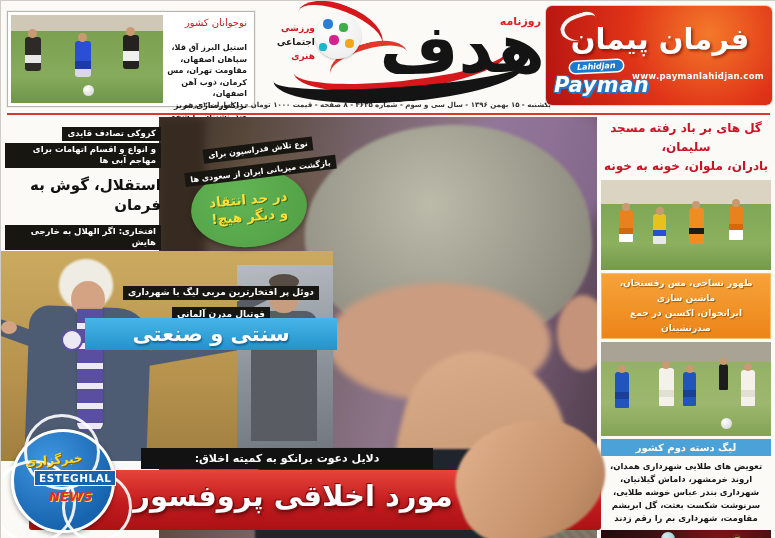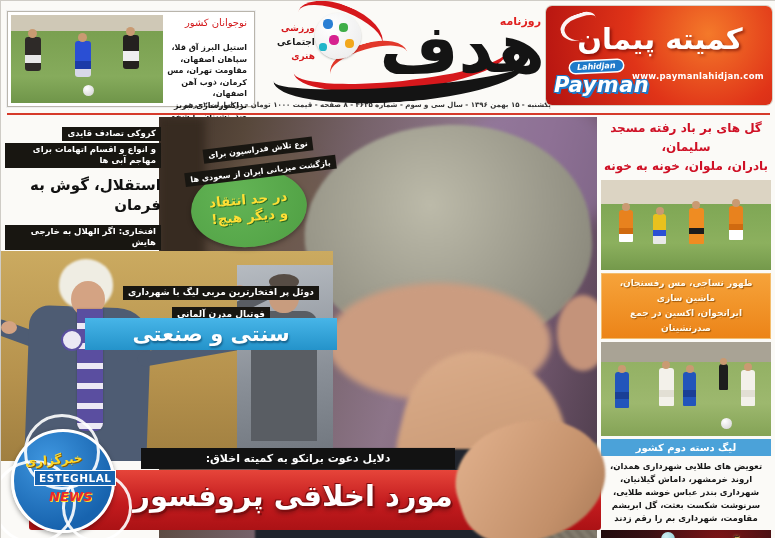--- a/index.html
+++ b/index.html
@@ -83,21 +83,21 @@
   .c2-head{position:absolute;left:32px;top:14px;width:30px;height:34px;border-radius:45%;background:#c89c7e;}
   .c2-hair{position:absolute;left:32px;top:9px;width:30px;height:15px;border-radius:50%;background:#564c44;}
   .c2-torso{position:absolute;left:14px;top:46px;width:66px;height:130px;border-radius:12px 12px 0 0;background:#595d63;}
   .c2-arm{position:absolute;left:-10px;top:28px;width:58px;height:12px;background:#595d63;transform:rotate(-26deg);border-radius:6px;}
   .c2-hand{position:absolute;left:-4px;top:20px;width:13px;height:11px;border-radius:50%;background:#c89c7e;}
 
   .sch-kicker{left:104px;top:279px;width:232px;text-align:center;z-index:7;}
   .sch-headline{left:84px;top:317px;width:252px;height:32px;background:linear-gradient(#47b5e8,#2493ca);z-index:7;display:flex;align-items:center;justify-content:center;color:#fff;font-weight:bold;font-size:21px;text-shadow:1px 2px 2px #15618c;direction:rtl;}
 
   
-  .branko-kicker{left:140px;top:447px;width:314px;height:21px;background:#121212;color:#fff;font-size:11px;font-weight:bold;line-height:21px;text-align:center;direction:rtl;z-index:8;}
+  .branko-kicker{left:140px;top:447px;width:292px;height:21px;background:#121212;color:#fff;font-size:11px;font-weight:bold;line-height:21px;text-align:center;direction:rtl;z-index:8;}
   .red-band{left:28px;top:469px;width:572px;height:60px;background:linear-gradient(180deg,#e6453a 0%,#c31b1e 55%,#ab1215 100%);border-radius:3px;z-index:7;}
   .branko-headline{position:absolute;left:64px;top:9px;width:400px;text-align:center;color:#fff;font-weight:bold;font-size:29px;direction:rtl;text-shadow:2px 2px 0 #7c0d0f,-1px -1px 0 #7c0d0f,0 3px 5px rgba(0,0,0,.45);}
   .hand-overlay{left:455px;top:420px;width:150px;height:118px;border-radius:46% 54% 50% 42%;background:linear-gradient(140deg,#e2b28e 0%,#c3906a 70%,#a97a57 100%);transform:rotate(-18deg);z-index:9;filter:blur(1px);}
 
   
   .est-logo{left:8px;top:426px;width:110px;height:110px;z-index:10;}
   .est-ball{position:absolute;left:2px;top:2px;width:98px;height:98px;border-radius:50%;background:radial-gradient(circle at 35% 30%,#3f97e0,#1763ae 72%);border:3px solid #fff;box-shadow:0 2px 5px rgba(0,0,0,.35);}
   .est-ring{position:absolute;border:3px solid rgba(255,255,255,.9);border-radius:50%;}
   .est-agency{position:absolute;left:16px;top:26px;color:#ffd92b;font-size:12px;font-weight:bold;transform:rotate(-4deg);text-shadow:1px 1px 0 #8a5a00;z-index:3;}
   .est-team{position:absolute;left:26px;top:44px;background:#1763ae;color:#fff;font-size:10.5px;font-weight:bold;padding:1px 4px;letter-spacing:.5px;z-index:3;box-shadow:0 0 0 1px #fff;}
@@ -156,21 +156,21 @@
       <div class="mh-tag red rtl">ورزشی</div>
       <div class="mh-tag black rtl">اجتماعی</div>
       <div class="mh-tag red rtl">هنری</div>
     </div>
     <div class="mh-dateline rtl nowrap">یکشنبه - ۱۵ بهمن ۱۳۹۶ - سال سی و سوم - شماره ۴۶۳۵ - ۸ صفحه - قیمت ۱۰۰۰ تومان - در امارات ۲ درهم</div>
   </div>
   <div class="abs header-rule"></div>
 
   <div class="abs payman">
     <div class="pay-swirl"></div>
-    <div class="pay-title rtl">کمیته پیمان</div>
+    <div class="pay-title rtl">فرمان پیمان</div>
     <div class="pay-brand">
       <div class="pay-lahidjan">Lahidjan</div>
       <div class="pay-payman">Payman</div>
     </div>
     <div class="pay-site">www.paymanlahidjan.com</div>
   </div>
 
   <div class="abs main-photo">
     <div class="mp-shelf"></div>
     <div class="mp-blob" style="left:300px;top:-20px;width:160px;height:140px;background:#9b7fae;opacity:.5;"></div>

